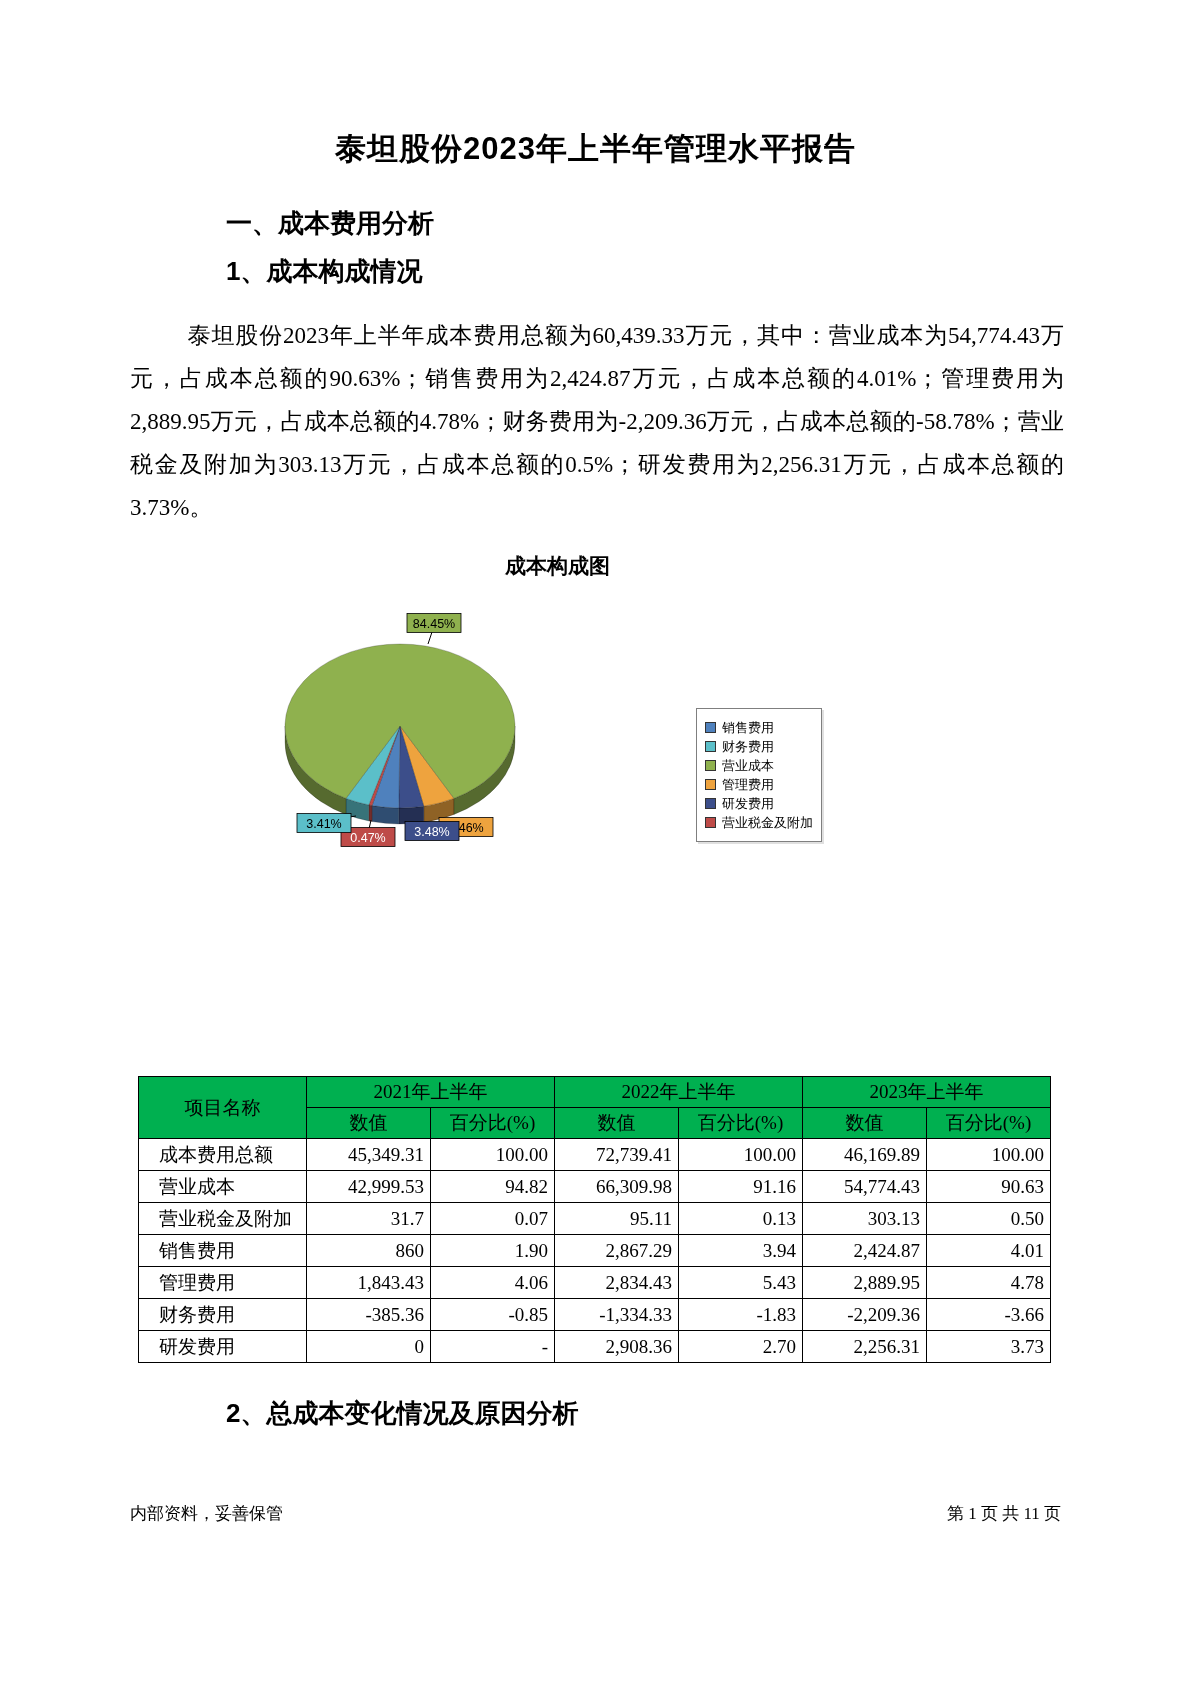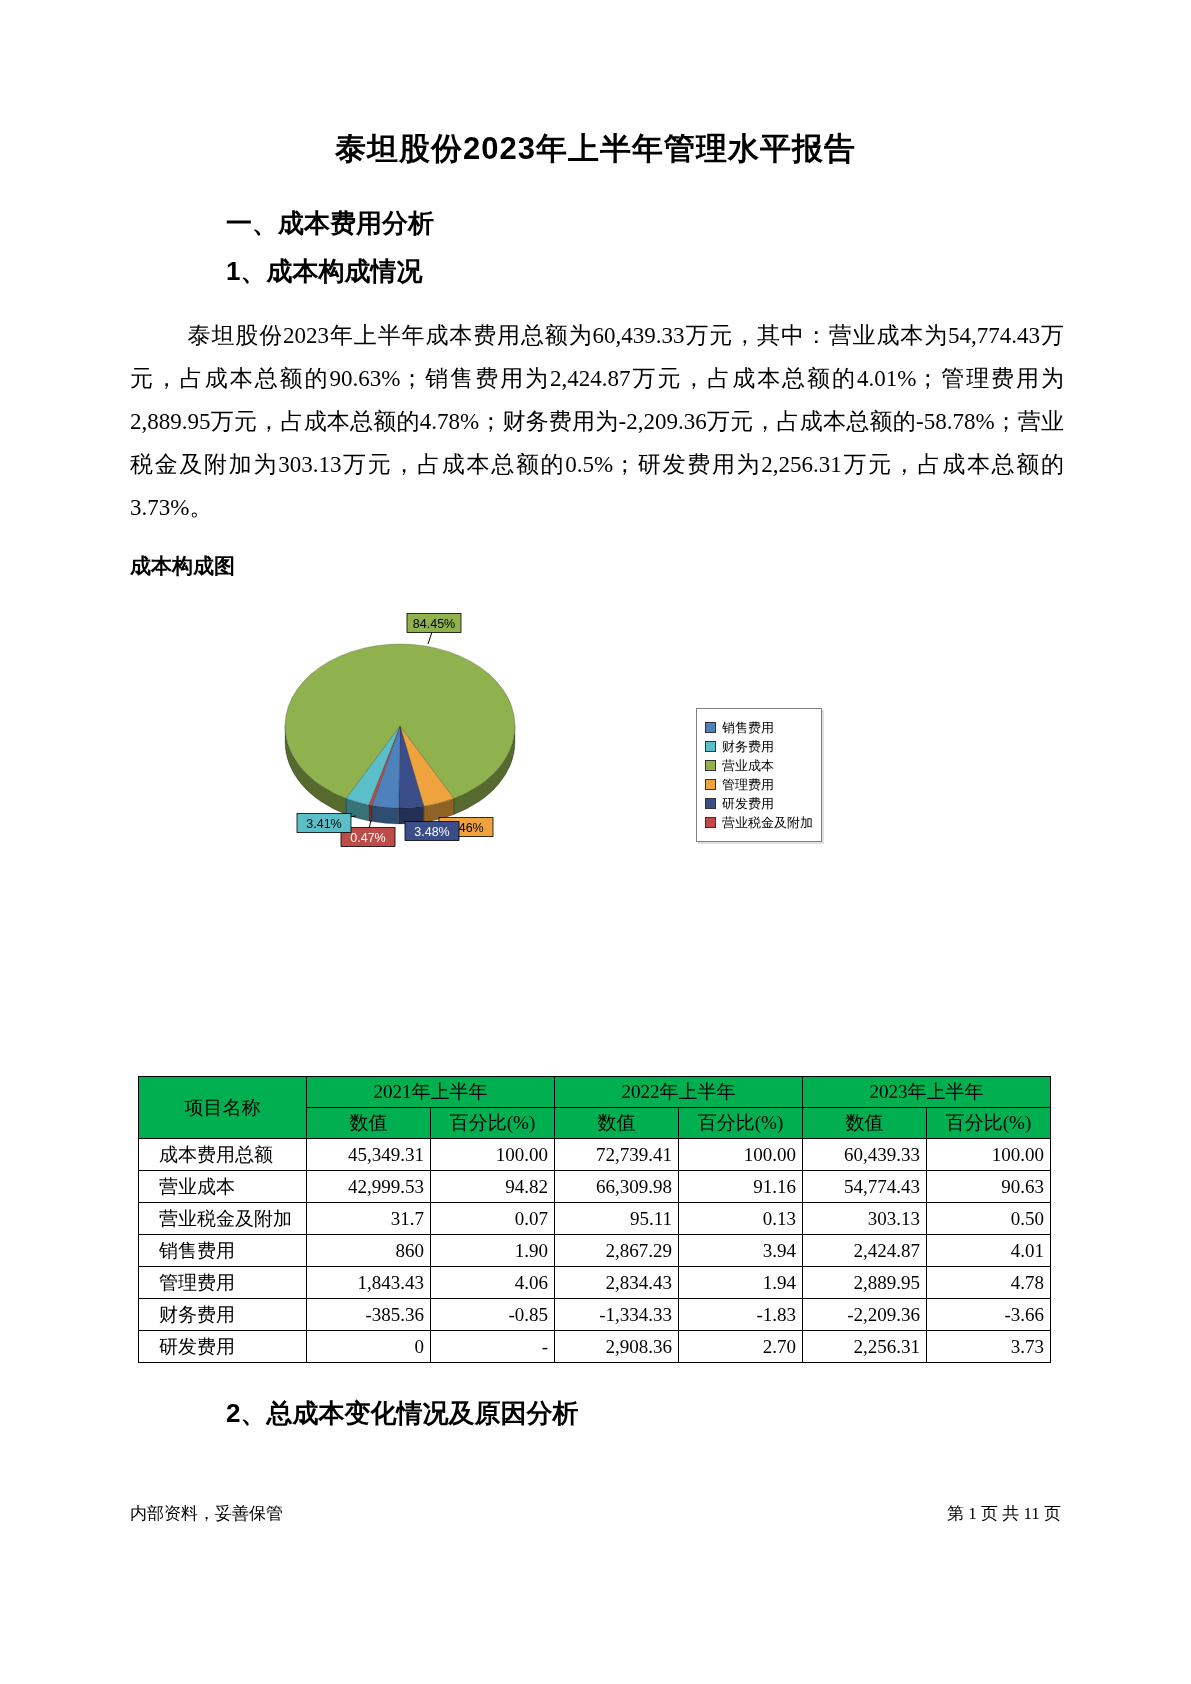--- a/index.html
+++ b/index.html
@@ -18,21 +18,21 @@
     font-family:"Liberation Sans","DejaVu Sans",sans-serif; font-weight:bold; font-size:26px;margin-left:36px;
   }
   #sec1 { top:206px; }
   #sub1 { top:254px; }
   #sec2 { top:1396px; }
   .para {
     position:absolute; left:130px; top:314px; width:934px;
     font-size:23px; line-height:43px; text-align:justify; text-indent:2.5em;
   }
   .chart-title {
-    position:absolute; top:552px; left:130px; width:855px; 
+    position:absolute; top:552px; left:130px; width:855px; text-align:center;
     font-family:"Liberation Sans","DejaVu Sans",sans-serif; font-weight:bold; font-size:21px;
   }
   .chart-area { position:absolute; left:130px; top:596px; width:932px; height:340px; }
   .pie-svg { position:absolute; left:0; top:0; }
   .legend {
     position:absolute; left:566px; top:112px; width:126px;
     background:#fff; border:1px solid #7f7f7f; padding:9px 8px;
     box-shadow:2px 2px 0 rgba(0,0,0,0.12);
   }
   .legend-item { display:flex; align-items:center; gap:6px; height:19px; font-size:13px; }
@@ -154,21 +154,21 @@
           <th>百分比(%)</th>
         </tr>
       </thead>
       <tbody>
         <tr>
           <td class="rowname">成本费用总额</td>
           <td class="num">45,349.31</td>
           <td class="num">100.00</td>
           <td class="num">72,739.41</td>
           <td class="num">100.00</td>
-          <td class="num">60,439.33</td>
+          <td class="num">46,169.89</td>
           <td class="num">100.00</td>
         </tr>
         <tr>
           <td class="rowname">营业成本</td>
           <td class="num">42,999.53</td>
           <td class="num">94.82</td>
           <td class="num">66,309.98</td>
           <td class="num">91.16</td>
           <td class="num">54,774.43</td>
           <td class="num">90.63</td>
@@ -189,21 +189,21 @@
           <td class="num">2,867.29</td>
           <td class="num">3.94</td>
           <td class="num">2,424.87</td>
           <td class="num">4.01</td>
         </tr>
         <tr>
           <td class="rowname">管理费用</td>
           <td class="num">1,843.43</td>
           <td class="num">4.06</td>
           <td class="num">2,834.43</td>
-          <td class="num">1.94</td>
+          <td class="num">5.43</td>
           <td class="num">2,889.95</td>
           <td class="num">4.78</td>
         </tr>
         <tr>
           <td class="rowname">财务费用</td>
           <td class="num">-385.36</td>
           <td class="num">-0.85</td>
           <td class="num">-1,334.33</td>
           <td class="num">-1.83</td>
           <td class="num">-2,209.36</td>

